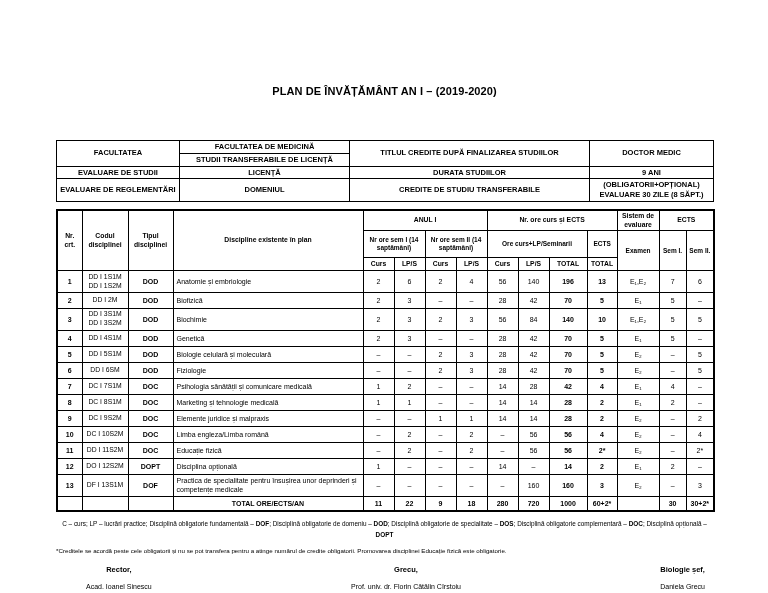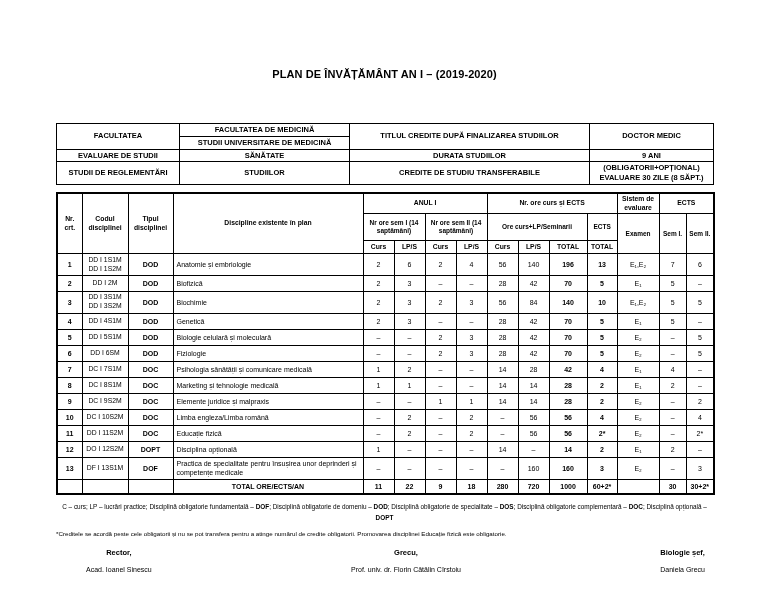--- a/index.html
+++ b/index.html
@@ -1,21 +1,21 @@
 <!DOCTYPE html>
 <html><head>
 <meta charset="utf-8">
 <style>
   * { box-sizing: border-box; }
   html,body { margin:0; padding:0; background:#fff; }
   body {
     width:768px; height:593px; overflow:hidden;
     font-family:"Liberation Sans", sans-serif; color:#000;
   }
-  .page { padding:68px 55px 0 56px; }
+  .page { padding:85px 55px 0 56px; }
 
   .doc-title {
     text-align:center; font-size:11px; font-weight:bold;
     margin:0 0 12px 0; letter-spacing:0.1px;
   }
 
   table { border-collapse:collapse; table-layout:fixed; width:657px; }
   td, th { border:1px solid #000; overflow:hidden; }
 
   
@@ -78,31 +78,31 @@
         <col style="width:124px">
       </colgroup>
     <tbody>
       <tr>
         <td rowspan="2">FACULTATEA</td>
         <td>FACULTATEA DE MEDICINĂ</td>
         <td rowspan="2">TITLUL CREDITE DUPĂ FINALIZAREA STUDIILOR</td>
         <td rowspan="2">DOCTOR MEDIC</td>
       </tr>
       <tr>
-        <td>STUDII UNIVERSITARE DE MEDICINĂ</td>
+        <td>STUDII TRANSFERABILE DE LICENȚĂ</td>
       </tr>
       <tr>
         <td>EVALUARE DE STUDII</td>
-        <td>SĂNĂTATE</td>
+        <td>LICENȚĂ</td>
         <td>DURATA STUDIILOR</td>
         <td>9 ANI</td>
       </tr>
       <tr>
-        <td>STUDII DE REGLEMENTĂRI</td>
-        <td>STUDIILOR</td>
+        <td>EVALUARE DE REGLEMENTĂRI</td>
+        <td>DOMENIUL</td>
         <td>CREDITE DE STUDIU TRANSFERABILE</td>
         <td>
           <div>(OBLIGATORII+OPȚIONAL)</div>
           <div>EVALUARE 30 ZILE (8 SĂPT.)</div>
         </td>
       </tr>
     </tbody>
   </table>
 
   <table class="main-table">

